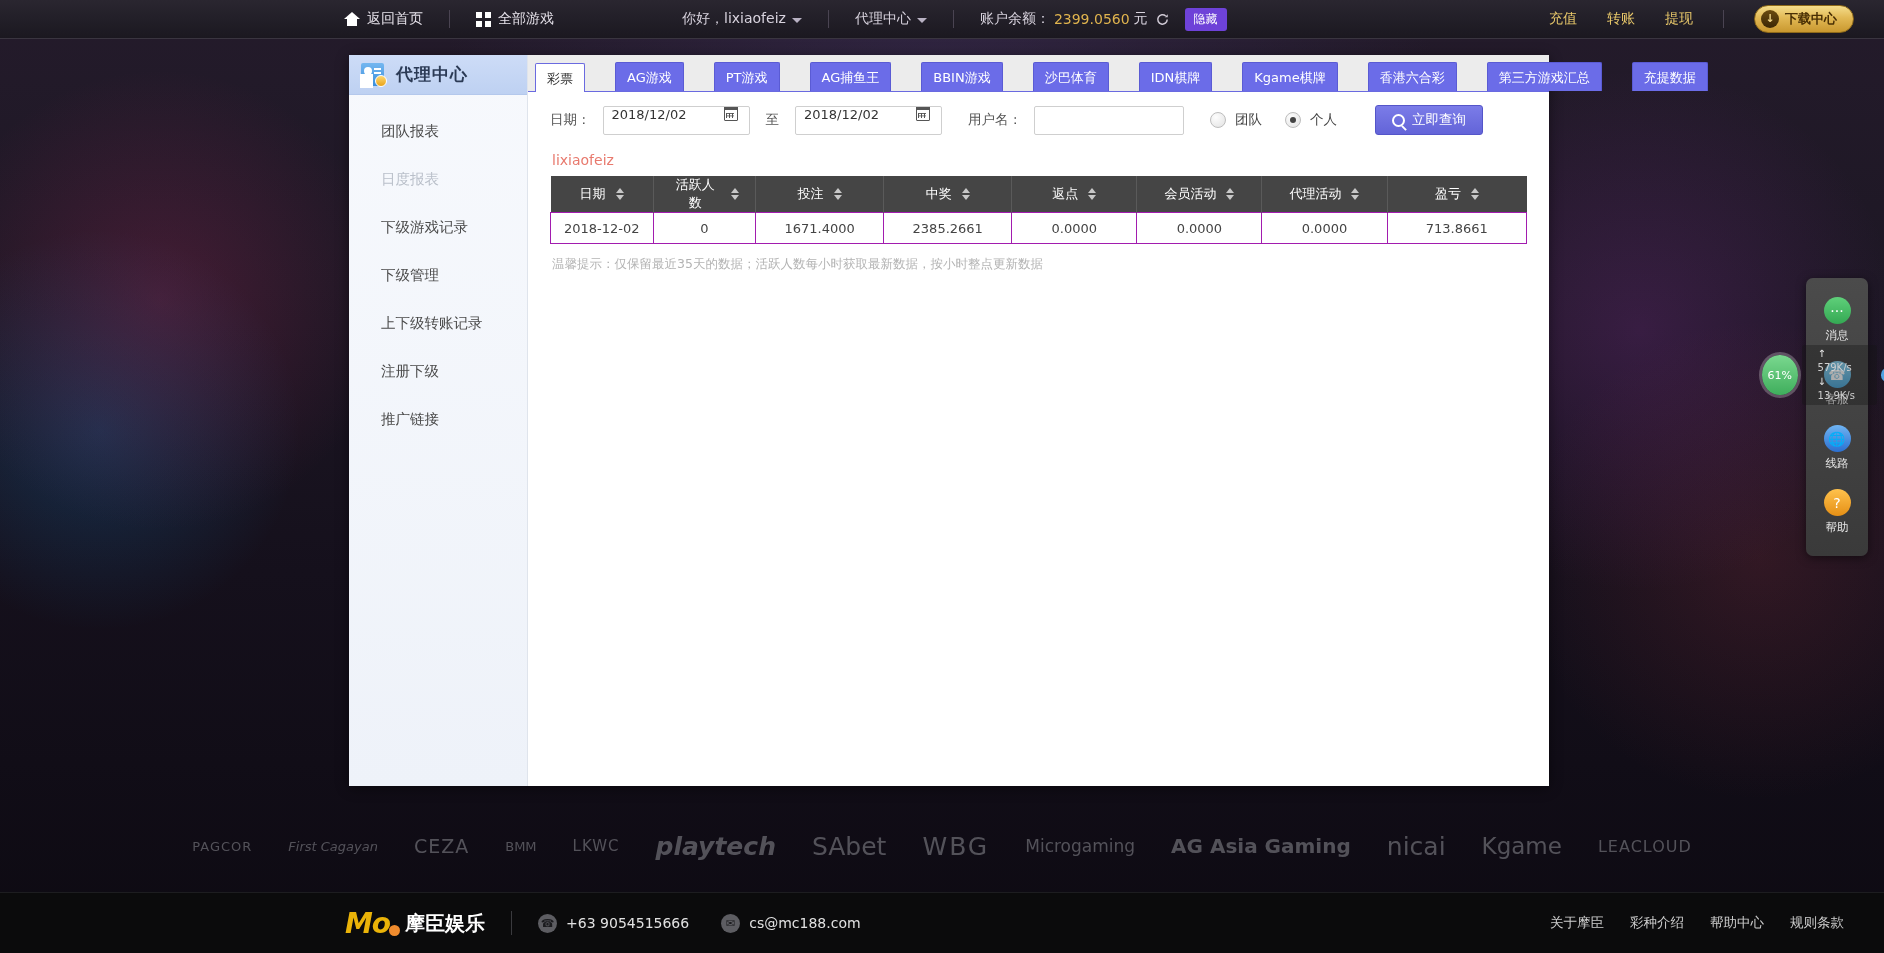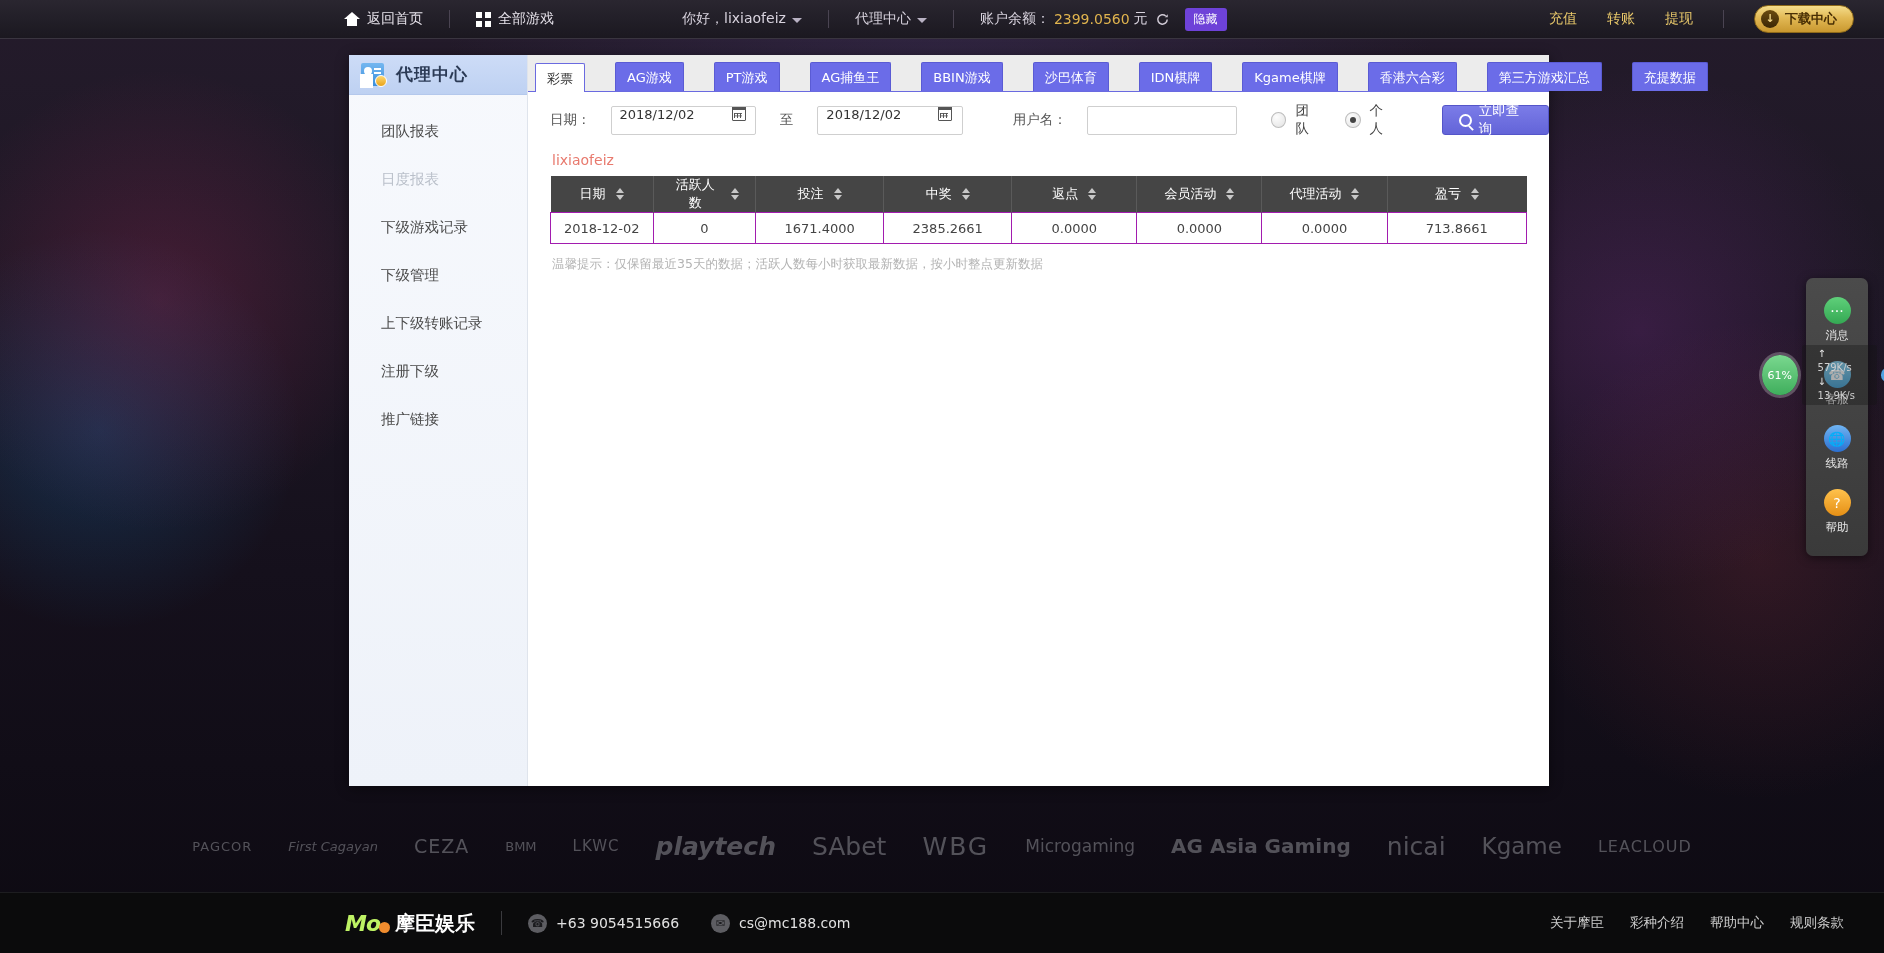--- a/index.html
+++ b/index.html
@@ -107,21 +107,21 @@
     padding-left: 7px; background: #ececec; border-bottom: 1px solid #6a6ae0; gap: 28px;
   }
   .tab {
     height: 29px; line-height: 29px; padding: 0 11px; font-size: 13px;
     background: #6b6ce8; color: #ffffff; margin-right: 2px; cursor: pointer;
     border: 1px solid #5a5bd4; border-bottom: none;
     border-radius: 2px 2px 0 0; white-space: nowrap;
   }
   .tab.active { background: #ffffff; color: #333333; border-color: #6a6ae0; position: relative; top: 1px; }
 
-  .filterbar { display: flex; align-items: center; height: 56px; padding-left: 22px; gap: 12px; }
+  .filterbar { display: flex; align-items: center; height: 56px; padding-left: 22px; gap: 4px; }
   .f-label { font-size: 13.5px; color: #555; margin-right: 8px; white-space: nowrap; }
   .date-box {
     position: relative; width: 147px; height: 29px; border: 1px solid #cfcfcf; background: #fff;
     display: flex; align-items: flex-start; padding: 0 8px; border-radius: 2px;
   }
   .date-box input {
     border: none; outline: none; width: 112px; font-size: 13px; color: #333;
     font-family: "DejaVu Sans", "Liberation Sans", sans-serif; background: transparent;
   }
   .cal-ico { width: 14px; height: 14px; border: 1.6px solid #555; border-radius: 1px; position: relative; }
@@ -211,21 +211,21 @@
   }
   .logo-txt { color: #7d7d84; opacity: 0.62; white-space: nowrap; }
 
   
   .footer {
     position: absolute; left: 0; top: 892px; width: 1884px; height: 61px;
     background: #0b0b0c; border-top: 1px solid #1d1d20;
     display: flex; align-items: center;
   }
   .f-logo { display: flex; align-items: center; margin-left: 345px; gap: 2px; }
-  .f-logo-m { font-size: 22px; font-weight: bold; font-style: italic; color: #bef264; letter-spacing: -1px; }
+  .f-logo-m { font-size: 28px; font-weight: bold; font-style: italic; color: #eab308; letter-spacing: -1px; }
   .f-logo-dot { width: 11px; height: 11px; border-radius: 50%; background: #f08c2e; align-self: flex-end; margin-bottom: 4px; margin-left: -3px; }
   .f-logo-cn { font-size: 20px; color: #ffffff; font-weight: bold; margin-left: 3px; }
   .f-divider { width: 1px; height: 24px; background: #3a3a3e; margin: 0 26px; }
   .f-contact { display: flex; align-items: center; gap: 9px; color: #e2e2e2; font-size: 14px; margin-right: 32px; }
   .round-ico { width: 19px; height: 19px; border-radius: 50%; background: #5d5d62; color: #1b1b1e; font-size: 11px; display:flex; align-items:center; justify-content:center; }
   .f-links { margin-left: auto; margin-right: 40px; display: flex; gap: 26px; }
   .f-links span { color: #cdcdcd; font-size: 13.5px; cursor: pointer; }
 </style>
 </head>
 <body>
@@ -340,21 +340,21 @@
         <span class="f-label">日期：</span>
         <div class="date-box">
           <input type="text" value="2018/12/02" style="">
           <span class="cal-ico"></span>
         </div>
         <span class="f-mid">至</span>
         <div class="date-box">
           <input type="text" value="2018/12/02" style="">
           <span class="cal-ico"></span>
         </div>
-        <span class="f-label" style="margin-left:38px">用户名：</span>
+        <span class="f-label" style="margin-left:22px">用户名：</span>
         <input class="user-input" type="text" placeholder="" style="">
         <div class="radio-wrap">
           <span class="radio"></span>
           <span class="radio-label">团队</span>
           <span class="radio checked"></span>
           <span class="radio-label">个人</span>
         </div>
         <div class="query-btn">
           <span class="mag-ico"></span>
           <span>立即查询</span>

